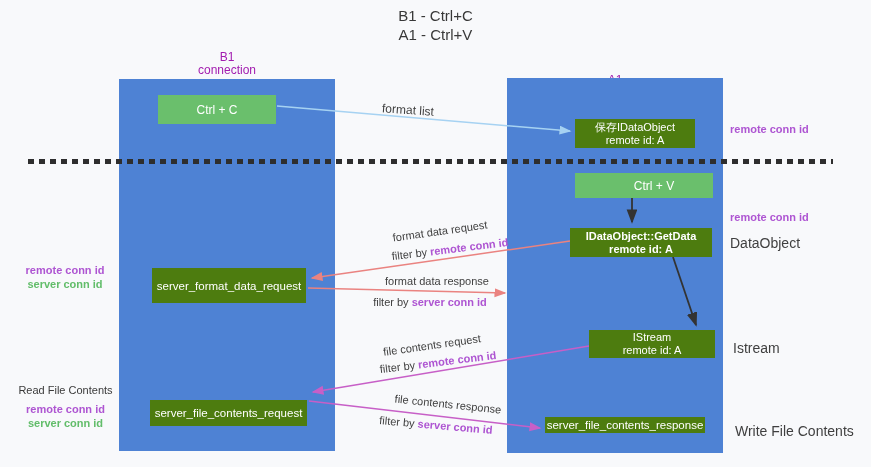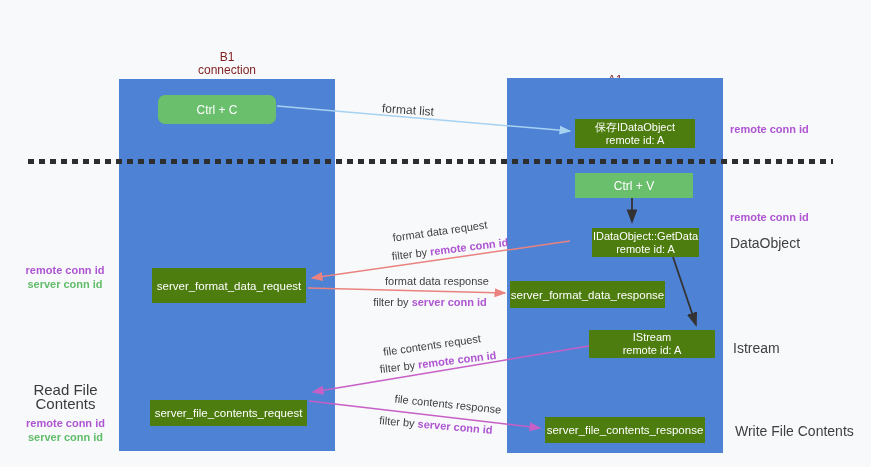--- a/index.html
+++ b/index.html
@@ -2,21 +2,21 @@
 <html><head>
 <meta charset="utf-8">
 <style>
   html,body { margin:0; padding:0; background:#f8f9fb; font-family:"Liberation Sans", sans-serif; }
   .canvas { position:relative; width:871px; height:467px; overflow:hidden; }
 
   .title { position:absolute; top:6px; left:0; width:100%; text-align:center;
            font-size:15px; color:#383838; line-height:19px; }
 
   .colhead { position:absolute; width:216px; text-align:center; font-size:12px;
-             color:#7f1d1d; line-height:13px; }
+             color:#a21caf; line-height:13px; }
 
   .col { position:absolute; background:#4e82d4; }
 
   .dashline { position:absolute; left:28px; top:159px; width:805px; height:5px;
               background:repeating-linear-gradient(to right,#2e2e2e 0 6px,transparent 6px 11px); }
 
   .arrows { position:absolute; left:0; top:0; }
 
   .box { position:absolute; display:flex; flex-direction:column; align-items:center;
          justify-content:center; color:#fff; text-align:center; white-space:nowrap; }
@@ -33,27 +33,31 @@
   .rP5 { transform:translate(-50%,-50%) rotate(5deg); }
   .rP6 { transform:translate(-50%,-50%) rotate(6deg); }
   .fb { margin-right:3px; }
 
   .purple  { color:#ae55d2; font-weight:bold; }
   .greentx { color:#62bd6a; font-weight:bold; }
 
   .sidelabel { position:absolute; font-size:14px; color:#3f3f3f; white-space:nowrap; }
   .sideconn  { position:absolute; font-size:11px; font-weight:bold; white-space:nowrap; }
   .conn-group { position:absolute; text-align:center; font-size:11px; line-height:14px; }
-  .conn-group .rfc { font-size:15px; color:#3a3a3a; font-weight:normal; margin-bottom:5px; }
+  .conn-group .rfc { font-size:11px; color:#3a3a3a; font-weight:normal; margin-bottom:5px; }
 </style>
 </head>
 <body>
 
 <div class="canvas">
 
+  <div class="title">
+    <div>B1 - Ctrl+C</div>
+    <div>A1 - Ctrl+V</div>
+  </div>
 
   <div class="colhead" style="left:119px;top:51px;">
     <div>B1</div>
     <div>connection</div>
   </div>
   <div class="colhead" style="left:507px;top:50px;margin-top:24px;">
     <div>A1</div>
     <div>remote</div>
   </div>
 
@@ -79,56 +83,53 @@
     </defs>
     <line x1="277" y1="106" x2="570" y2="131" stroke="#a6d2f2" stroke-width="1.5" marker-end="url(#m-blue)"></line>
     <line x1="632" y1="198" x2="632" y2="222" stroke="#333333" stroke-width="1.8" marker-end="url(#m-black)"></line>
     <line x1="673" y1="257" x2="696" y2="325" stroke="#333333" stroke-width="1.8" marker-end="url(#m-black)"></line>
     <line x1="570" y1="241" x2="312" y2="278" stroke="#ea8380" stroke-width="1.5" marker-end="url(#m-salmon)"></line>
     <line x1="308" y1="288" x2="505" y2="293" stroke="#ea8380" stroke-width="1.5" marker-end="url(#m-salmon)"></line>
     <line x1="589" y1="346" x2="313" y2="392" stroke="#c75fc7" stroke-width="1.5" marker-end="url(#m-magenta)"></line>
     <line x1="309" y1="401" x2="540" y2="428" stroke="#c75fc7" stroke-width="1.5" marker-end="url(#m-magenta)"></line>
   </svg>
 
-  <div class="box green" style="left:158px;top:95px;width:118px;height:29px;border-radius:7px;">
+  <div class="box green" style="left:158px;top:95px;width:118px;height:29px;">
     <div>Ctrl + C</div>
   </div>
 
   <div class="box orange two" style="left:575px;top:119px;width:120px;height:29px;">
     <div>保存IDataObject</div>
     <div>remote id: A</div>
   </div>
 
-  <div class="box green" style="left:575px;top:173px;width:118px;height:25px;">
+  <div class="box green" style="left:575px;top:173px;width:118px;height:25px;padding-left:20px;">
     <div>Ctrl + V</div>
   </div>
 
-  <div class="box orange two" style="left:592px;top:228px;width:107px;height:29px;">
+  <div class="box orange two" style="left:570px;top:228px;width:142px;height:29px;font-weight:bold;">
     <div>IDataObject::GetData</div>
     <div>remote id: A</div>
   </div>
 
   <div class="box orange" style="left:152px;top:268px;width:154px;height:35px;">
     <div>server_format_data_request</div>
   </div>
 
-  <div class="box orange" style="left:510px;top:281px;width:155px;height:27px;">
-    <div>server_format_data_response</div>
-  </div>
 
   <div class="box orange two" style="left:589px;top:330px;width:126px;height:28px;">
     <div>IStream</div>
     <div>remote id: A</div>
   </div>
 
   <div class="box orange" style="left:150px;top:384px;width:157px;height:26px;margin-top:16px;">
     <div>server_file_contents_request</div>
   </div>
 
-  <div class="box orange" style="left:545px;top:417px;width:160px;height:26px;">
+  <div class="box orange" style="left:545px;top:417px;width:160px;height:16px;">
     <div>server_file_contents_response</div>
   </div>
 
   <div class="alabel big rP4" style="left:408px;top:110px;">format list</div>
 
   <div class="alabel rN8" style="left:440px;top:231px;">format data request</div>
   <div class="alabel rN7" style="left:450px;top:249px;">
     <span class="fb">filter by</span><span class="purple">remote conn id</span>
   </div>
 

